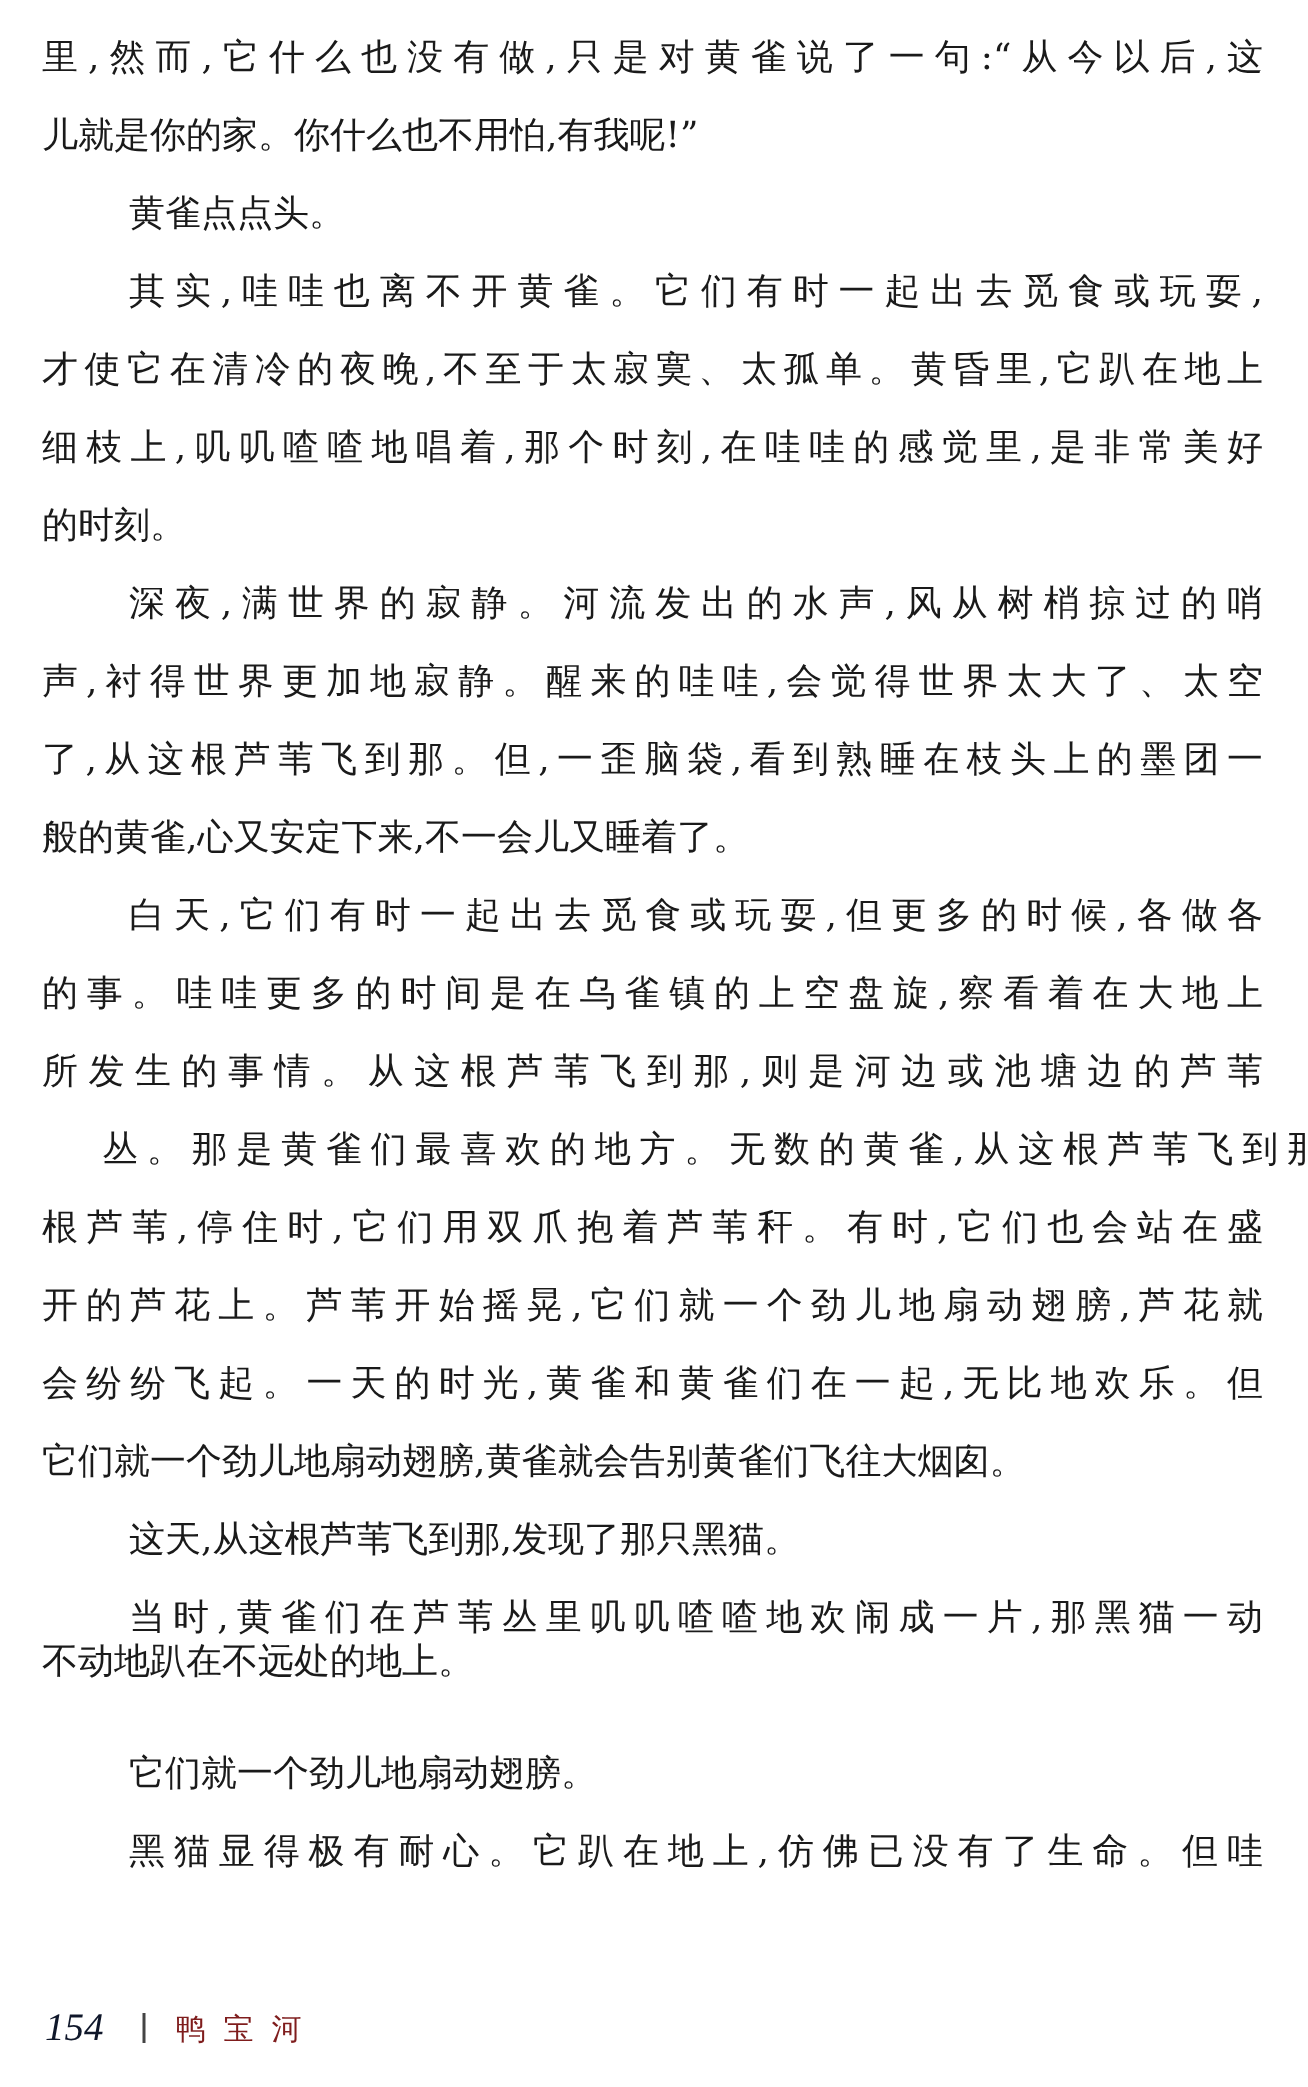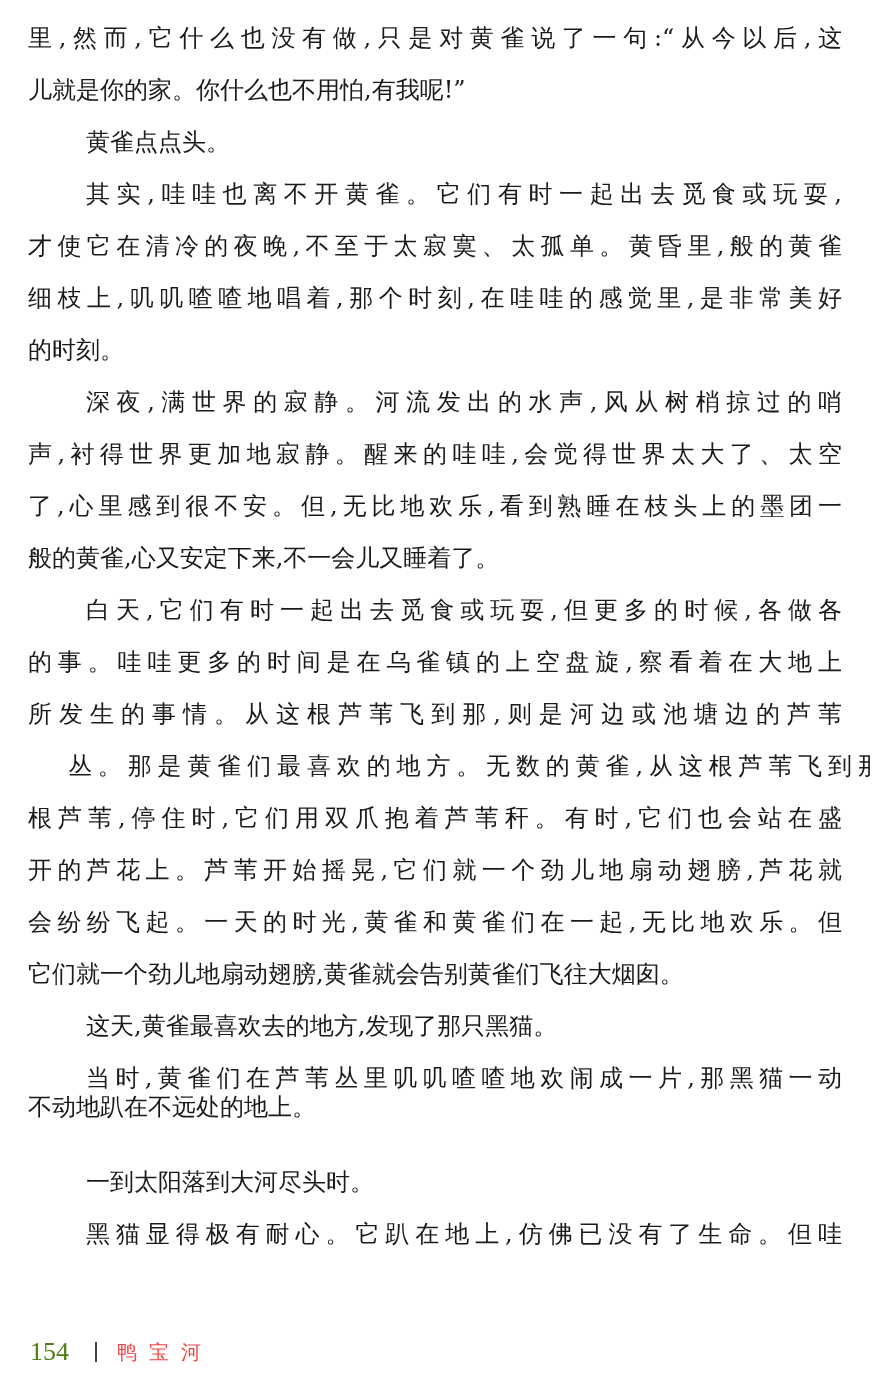--- a/index.html
+++ b/index.html
@@ -39,64 +39,65 @@
       position: absolute;
       left: 30px;
       top: 1332px;
       height: 40px;
       display: flex;
       align-items: center;
       color: #333;
     }
     .page-number {
       font-family: "Liberation Serif", "DejaVu Serif", serif;
+      font-style: italic;
       font-size: 26px;
-      color: #4d7c0f;
+      color: #0f172a;
     }
     .footer-divider {
       display: inline-block;
       width: 2px;
       height: 20px;
       background: #444;
       margin: 0 20px 0 26px;
     }
     .book-title {
       font-family: Liberation Sans, sans-serif;
       font-size: 20px;
       letter-spacing: 12px;
-      color: #ef4444;
+      color: #7f1d1d;
     }
   </style>
 </head>
 <body>
 
 <div class="page">
   <div class="line full" style="top: 12px;">里,然而,它什么也没有做,只是对黄雀说了一句:“从今以后,这</div>
   <div class="line full last" style="top: 64px;">儿就是你的家。你什么也不用怕,有我呢!”</div>
   <div class="line indent last" style="top: 116px;">黄雀点点头。</div>
   <div class="line indent" style="top: 168px;">其实,哇哇也离不开黄雀。它们有时一起出去觅食或玩耍,</div>
-  <div class="line full" style="top: 220px;">才使它在清冷的夜晚,不至于太寂寞、太孤单。黄昏里,般的黄雀</div>
+  <div class="line full" style="top: 220px;">才使它在清冷的夜晚,不至于太寂寞、太孤单。黄昏里,它趴在地上</div>
   <div class="line full" style="top: 272px;">细枝上,叽叽喳喳地唱着,那个时刻,在哇哇的感觉里,是非常美好</div>
   <div class="line full last" style="top: 324px;">的时刻。</div>
   <div class="line indent" style="top: 376px;">深夜,满世界的寂静。河流发出的水声,风从树梢掠过的哨</div>
   <div class="line full" style="top: 428px;">声,衬得世界更加地寂静。醒来的哇哇,会觉得世界太大了、太空</div>
-  <div class="line full" style="top: 480px;">了,心里感到很不安。但,无比地欢乐,看到熟睡在枝头上的墨团一</div>
+  <div class="line full" style="top: 480px;">了,从这根芦苇飞到那。但,一歪脑袋,看到熟睡在枝头上的墨团一</div>
   <div class="line full last" style="top: 532px;">般的黄雀,心又安定下来,不一会儿又睡着了。</div>
   <div class="line indent" style="top: 584px;">白天,它们有时一起出去觅食或玩耍,但更多的时候,各做各</div>
   <div class="line full" style="top: 636px;">的事。哇哇更多的时间是在乌雀镇的上空盘旋,察看着在大地上</div>
   <div class="line full" style="top: 688px;">所发生的事情。从这根芦苇飞到那,则是河边或池塘边的芦苇</div>
   <div class="line full" style="top: 740px; margin-left: 40px;">丛。那是黄雀们最喜欢的地方。无数的黄雀,从这根芦苇飞到那</div>
   <div class="line full" style="top: 792px;">根芦苇,停住时,它们用双爪抱着芦苇秆。有时,它们也会站在盛</div>
   <div class="line full" style="top: 844px;">开的芦花上。芦苇开始摇晃,它们就一个劲儿地扇动翅膀,芦花就</div>
   <div class="line full" style="top: 896px;">会纷纷飞起。一天的时光,黄雀和黄雀们在一起,无比地欢乐。但</div>
   <div class="line full last" style="top: 948px;">它们就一个劲儿地扇动翅膀,黄雀就会告别黄雀们飞往大烟囱。</div>
-  <div class="line indent last" style="top: 1000px;">这天,黄雀最喜欢去的地方,发现了那只黑猫。</div>
+  <div class="line indent last" style="top: 1000px;">这天,从这根芦苇飞到那,发现了那只黑猫。</div>
   <div class="line indent" style="top: 1052px;">当时,黄雀们在芦苇丛里叽叽喳喳地欢闹成一片,那黑猫一动</div>
   <div class="line full last" style="top: 1081px;">不动地趴在不远处的地上。</div>
-  <div class="line indent last" style="top: 1156px;">一到太阳落到大河尽头时。</div>
+  <div class="line indent last" style="top: 1156px;">它们就一个劲儿地扇动翅膀。</div>
   <div class="line indent" style="top: 1208px;">黑猫显得极有耐心。它趴在地上,仿佛已没有了生命。但哇</div>
 </div>
 
 <div class="footer">
   <span class="page-number">154</span>
   <span class="footer-divider"></span>
   <span class="book-title">鸭宝河</span>
 </div>
 
 </body></html>

